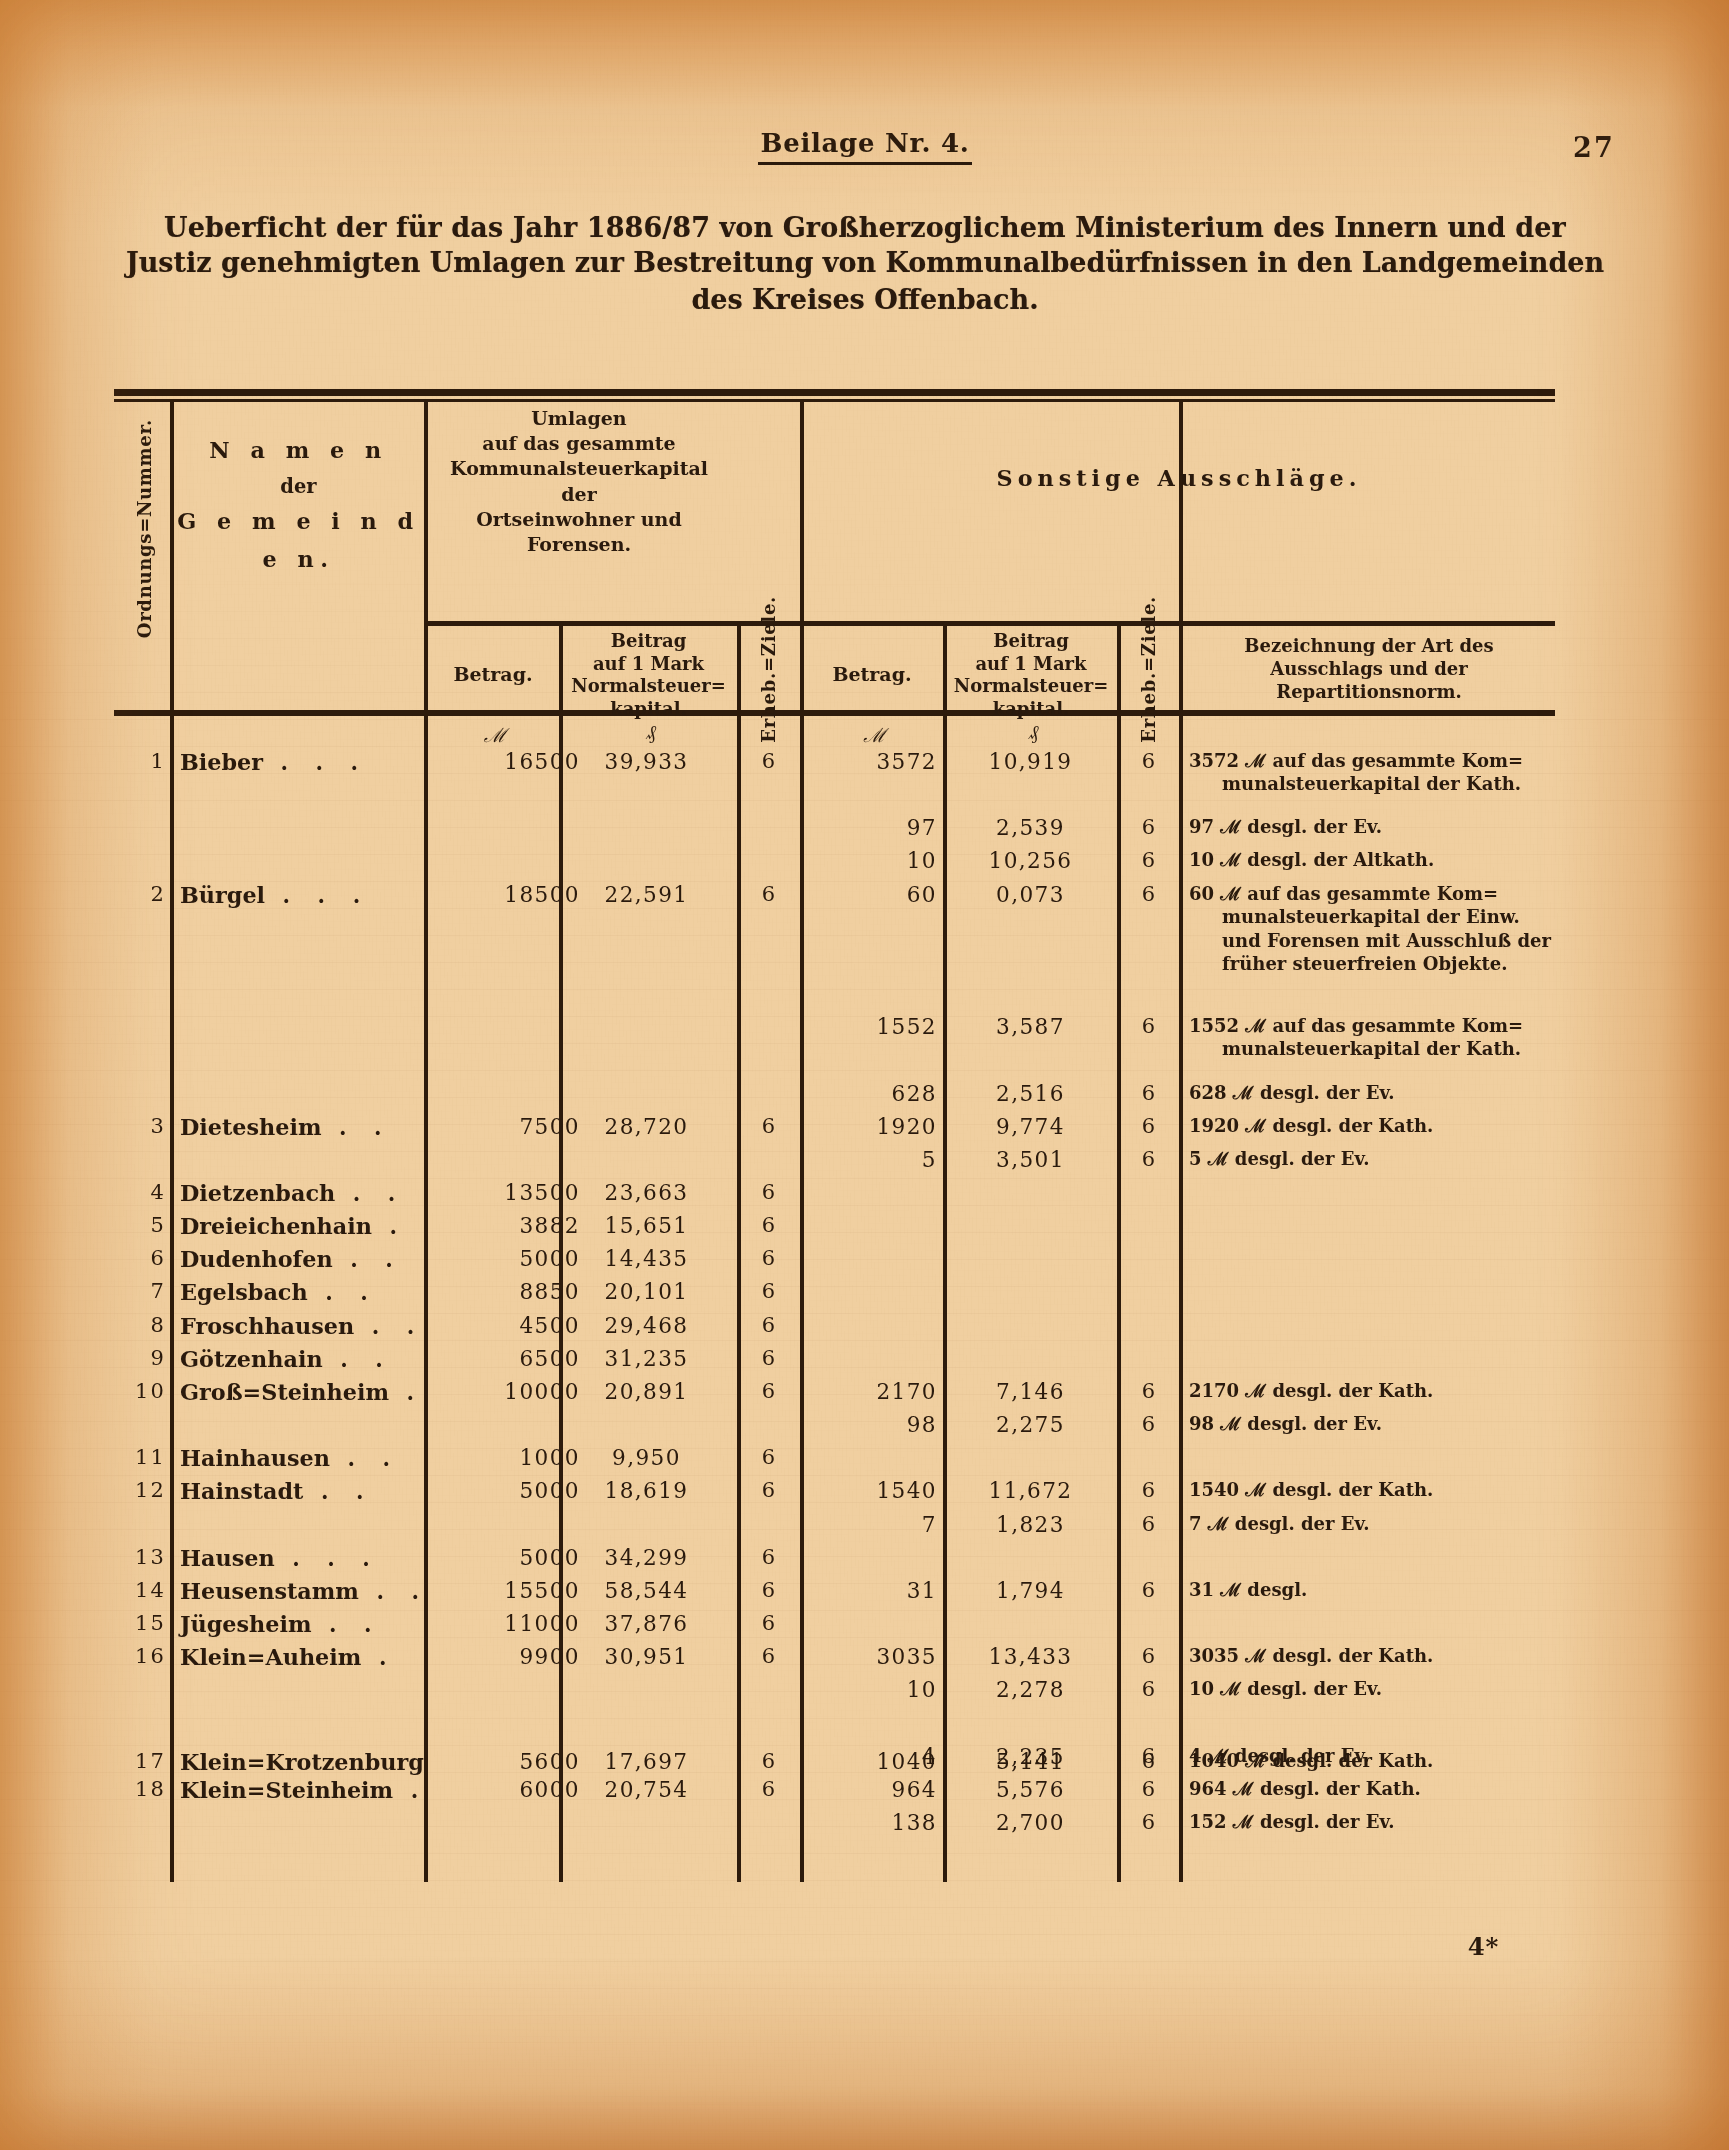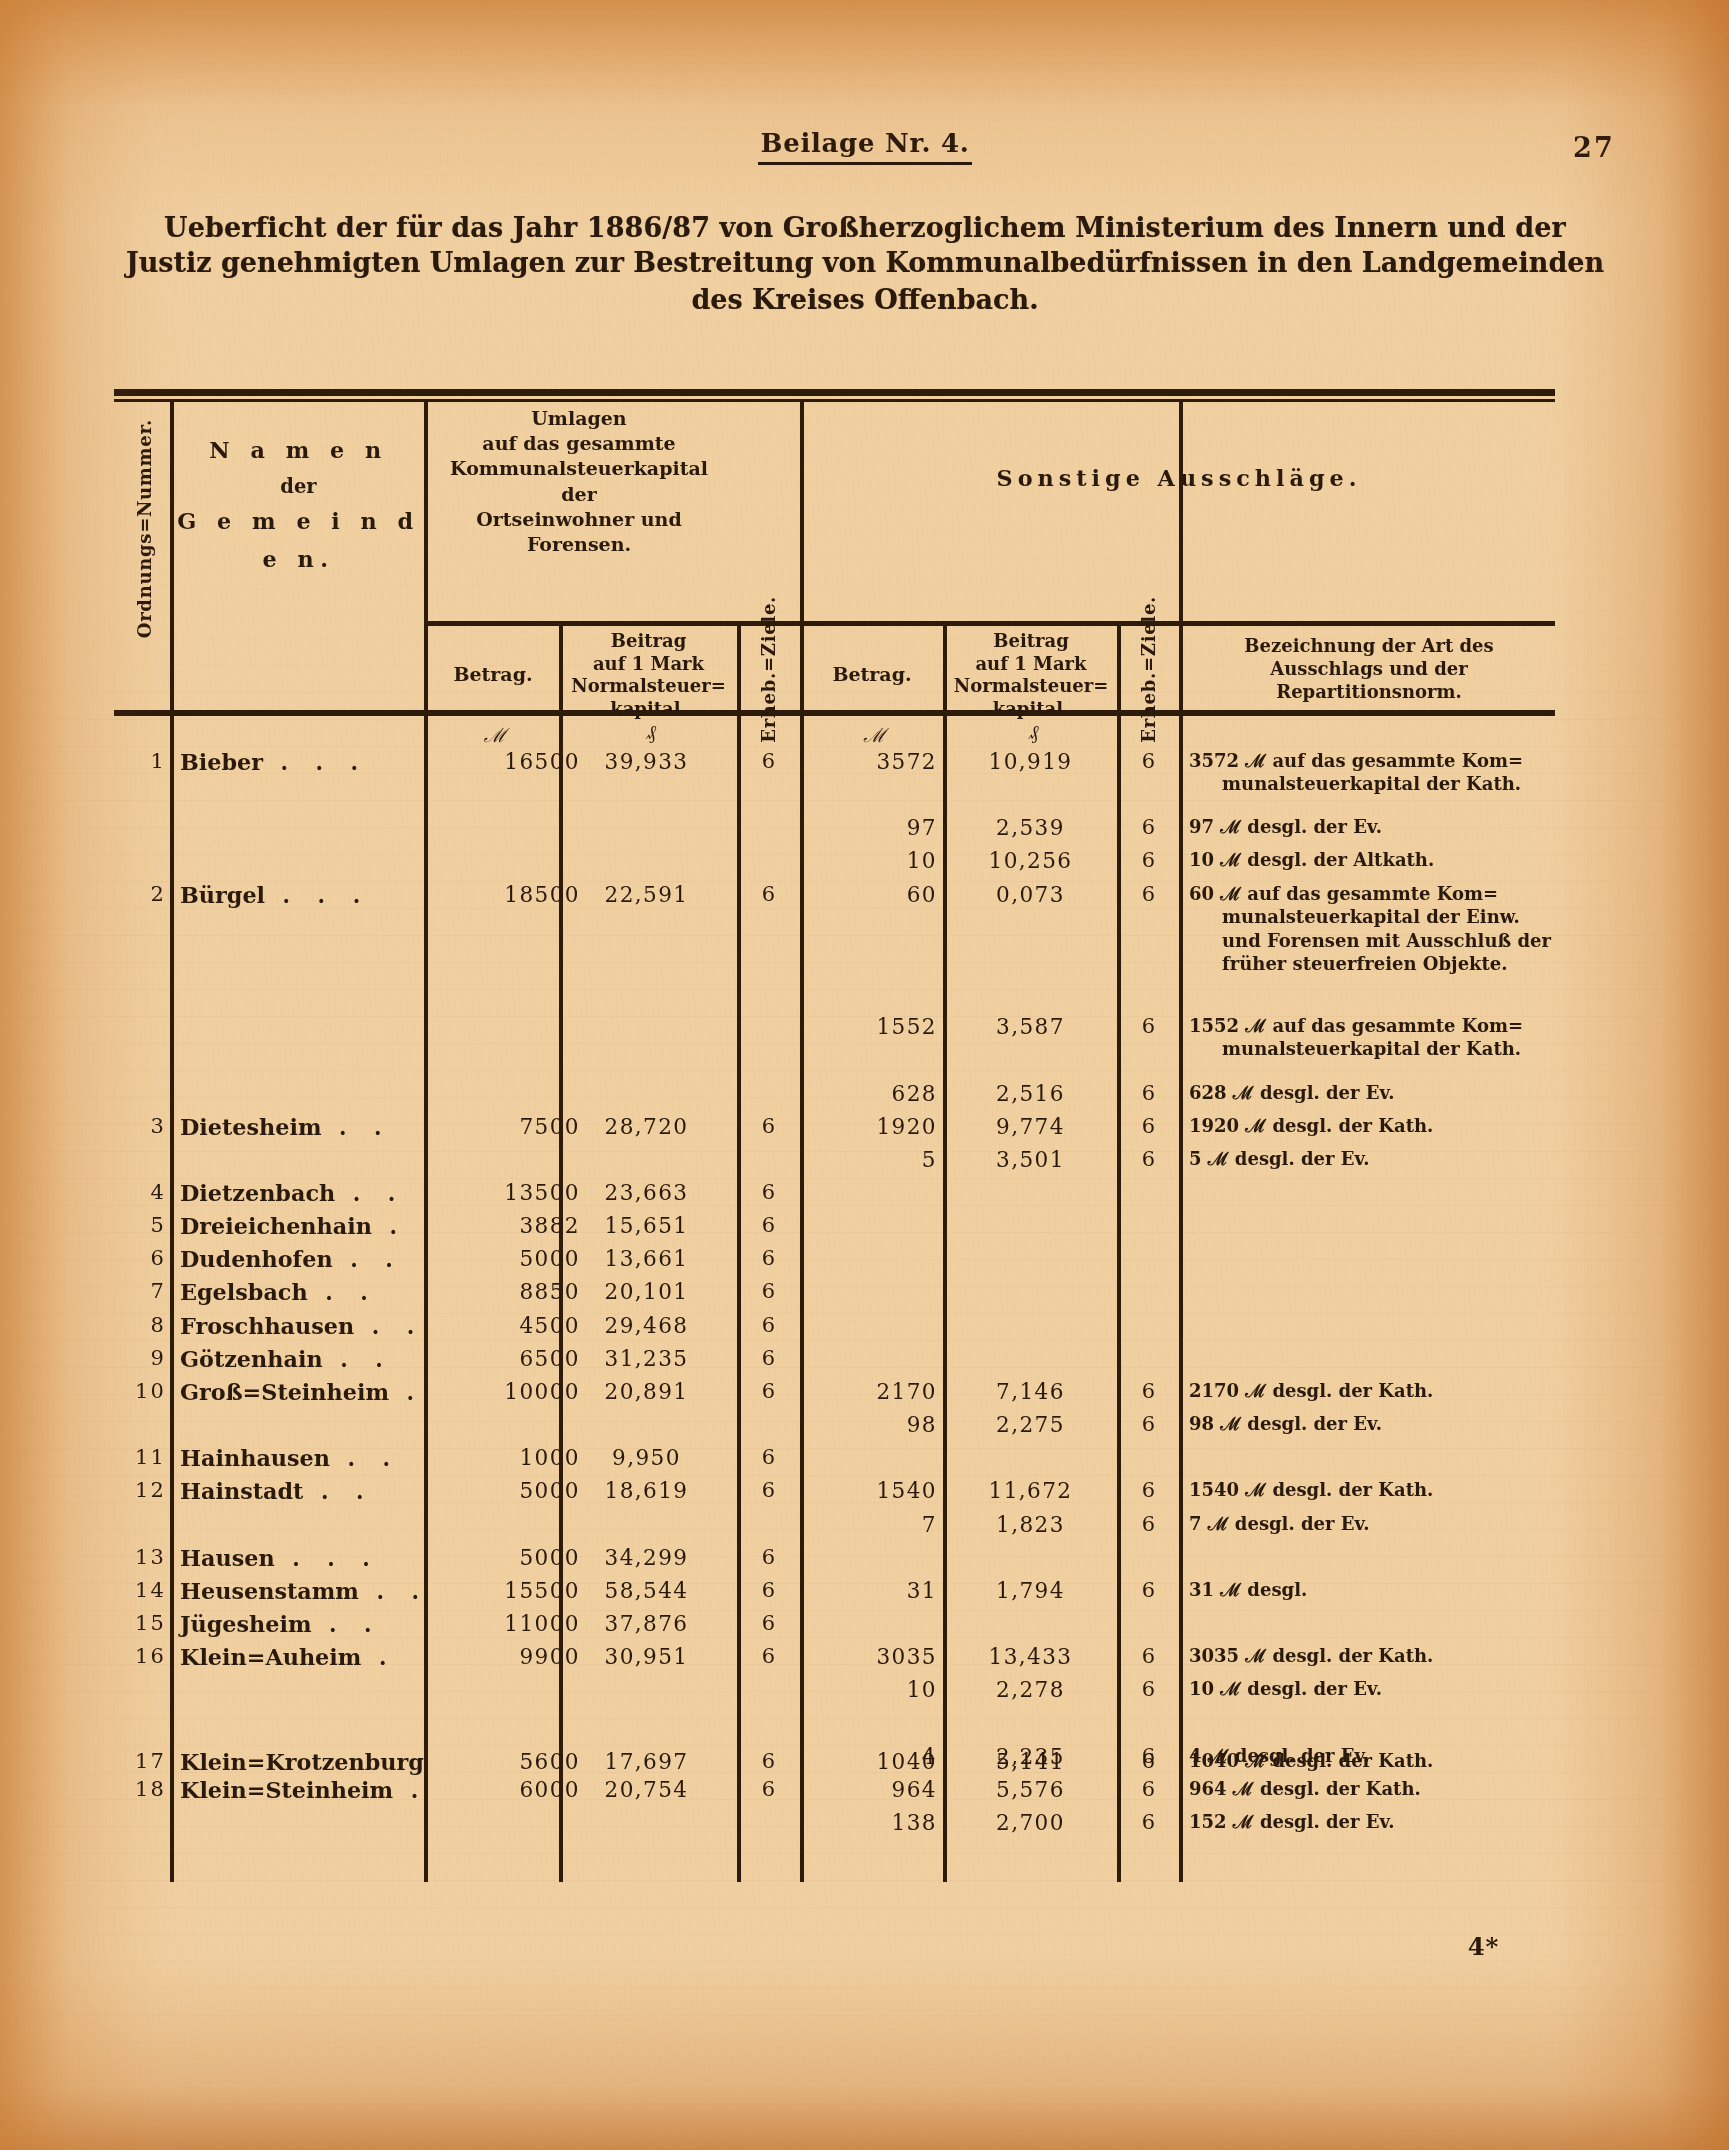--- a/index.html
+++ b/index.html
@@ -355,21 +355,21 @@
           <div class="c-num">5</div>
           <div class="c-name">Dreieichenhain<span class="dots">  .</span></div>
           <div class="c-b1">3882</div>
           <div class="c-p1">15,651</div>
           <div class="c-e1">6</div>
         </div>
         <div class="row" style="top: 497px;">
           <div class="c-num">6</div>
           <div class="c-name">Dudenhofen<span class="dots">  . .</span></div>
           <div class="c-b1">5000</div>
-          <div class="c-p1">13,661</div>
+          <div class="c-p1">14,435</div>
           <div class="c-e1">6</div>
         </div>
         <div class="row" style="top: 530px;">
           <div class="c-num">7</div>
           <div class="c-name">Egelsbach<span class="dots">  . .</span></div>
           <div class="c-b1">8850</div>
           <div class="c-p1">20,101</div>
           <div class="c-e1">6</div>
         </div>
         <div class="row" style="top: 564px;">

